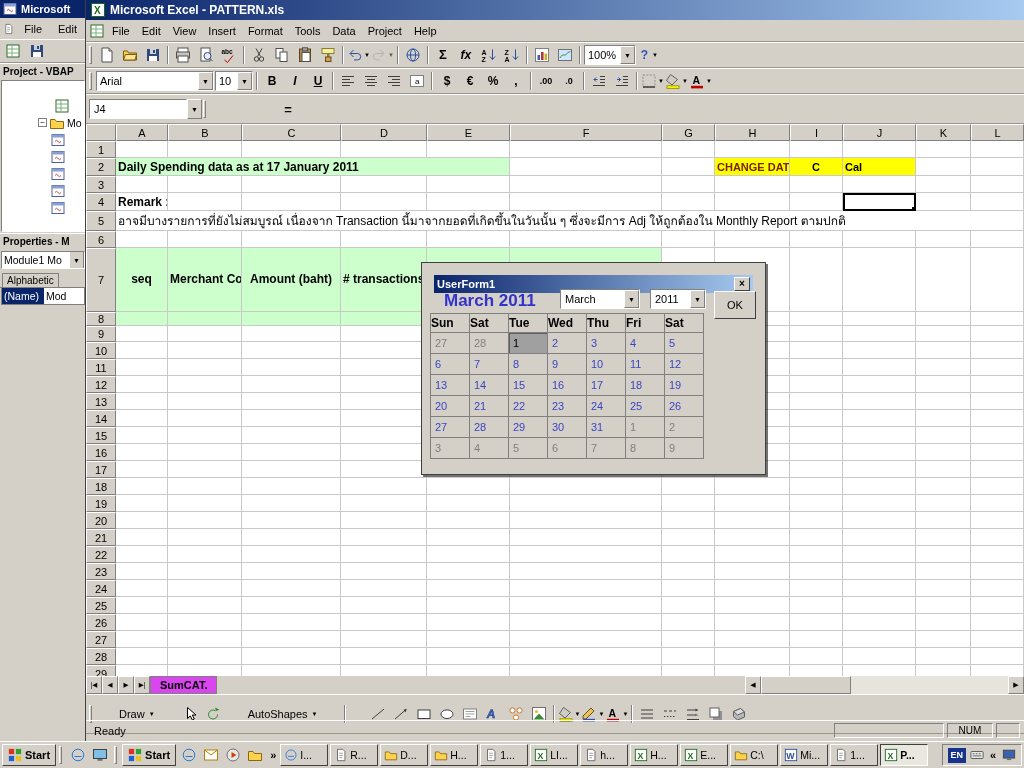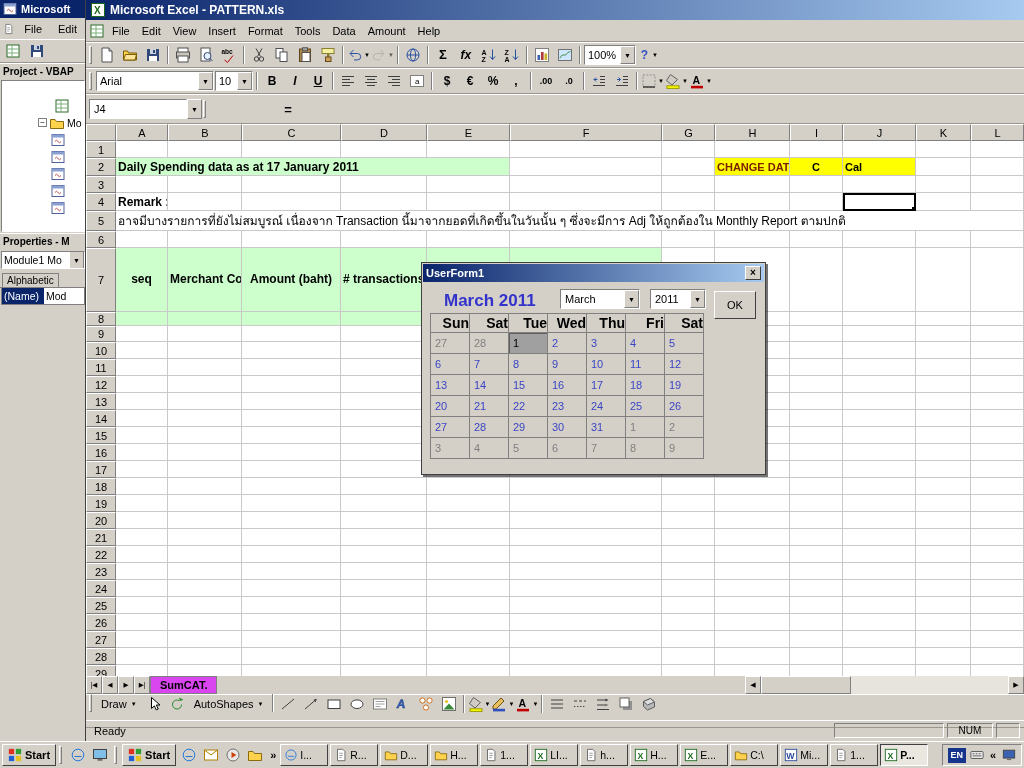--- a/index.html
+++ b/index.html
@@ -70,39 +70,39 @@
 
   .tabsbar{position:absolute;left:0;top:676px;width:938px;height:18px;display:flex;align-items:stretch;background:var(--window-chrome)}
   .tnav{width:16px;display:flex;align-items:center;justify-content:center;font-size:6.5px;border:1px solid;border-color:#fff #808080 #808080 #fff;background:var(--window-chrome)}
   .sheettab{background:#d946ef;border:1px solid #808080;padding:0 9px;font-size:11px;font-weight:bold;display:flex;align-items:center}
   .tabfill{flex:1}
   .hscroll{width:279px;display:flex;align-items:stretch}
   .sbtn{width:16px;display:flex;align-items:center;justify-content:center;font-size:7px;border:1px solid;border-color:#fff #808080 #808080 #fff;background:var(--window-chrome)}
   .track{flex:1;background:#e7e4dd}
   .thumb{width:90px;background:var(--window-chrome);border:1px solid;border-color:#fff #808080 #808080 #fff}
 
-  #tb-draw{position:absolute;left:0;top:694px;width:938px;height:34px;display:flex;align-items:flex-start;gap:1px;padding:0 2px;box-shadow:inset 0 1px 0 #fff, inset 0 -1px 0 #9a968e}
+  #tb-draw{position:absolute;left:0;top:694px;width:938px;height:40px;display:flex;align-items:center;gap:19px;padding:0 2px;box-shadow:inset 0 1px 0 #fff, inset 0 -1px 0 #9a968e}
   .wbtn{display:inline-flex;align-items:center;gap:3px;padding:0 5px;height:20px;font-size:11px;white-space:nowrap}
 
   .statusbar{position:absolute;left:0;top:720px;width:938px;height:21px;box-shadow:inset 0 1px 0 #fff;display:flex;align-items:center;gap:3px;padding:0 4px;font-size:11px}
   .sready{padding-left:4px}
   .sfill{flex:1}
   .sbox{height:15px;border:1px solid;border-color:#808080 #fff #fff #808080;display:flex;align-items:center;justify-content:center;font-size:10px}
 
   
   #uform{position:absolute;left:421px;top:262px;width:345px;height:213px;background:var(--window-chrome);border:1px solid #404040;box-shadow:2px 2px 0 rgba(0,0,0,.55);z-index:50}
-  .f-title{height:18px;margin:1px;background:linear-gradient(90deg,var(--titlebar-start),var(--titlebar-end));color:#fff;font-weight:bold;font-size:11px;display:flex;align-items:center;padding:0 3px}
+  .f-title{height:18px;margin:12px;background:linear-gradient(90deg,var(--titlebar-start),var(--titlebar-end));color:#fff;font-weight:bold;font-size:11px;display:flex;align-items:center;padding:0 3px}
   .f-x{margin-left:auto;width:16px;height:14px;background:var(--window-chrome);border:1px solid;border-color:#fff #404040 #404040 #fff;color:#000;font-size:10px;line-height:10px;display:flex;align-items:center;justify-content:center;font-weight:bold}
   .f-head{position:absolute;left:22px;top:28px;font-size:17px;font-weight:bold;color:var(--heading-blue)}
   .f-combo{position:absolute;height:20px;background:#fff;border:1px solid;border-color:#808080 #fff #fff #808080;display:flex;align-items:center;padding-left:4px;font-size:11px}
   .f-combo.month{left:138px;top:26px;width:80px}
   .f-combo.year{left:228px;top:26px;width:56px}
   .f-ok{position:absolute;left:292px;top:28px;width:42px;height:28px;background:var(--window-chrome);border:1px solid;border-color:#fff #404040 #404040 #fff;font-size:11px;font-family:"Liberation Sans",sans-serif}
   .cal{position:absolute;left:8px;top:50px;width:274px;border-collapse:collapse;table-layout:fixed;background:var(--window-chrome)}
-  .cal th{border:1px solid #808080;height:19px;font-size:14px;font-weight:bold;text-align:right;padding:0}
+  .cal th{border:1px solid #808080;height:19px;font-size:12px;font-weight:bold;text-align:left;padding:0}
   .cal td{border:1px solid #808080;height:21px;font-size:11px;padding:0 0 0 4px;color:var(--date-blue);text-align:left}
   .cal td.m{color:var(--date-muted)}
   .cal td.s{background:#a0a0a0;color:#000;box-shadow:inset 1px 1px 0 #606060}
 
   
   #taskbar{position:absolute;left:0;top:741px;width:1024px;height:27px;background:var(--window-chrome);border-top:1px solid #fff;display:flex;align-items:center;gap:2px;padding:0 2px;z-index:60}
   .tk-start{height:22px;display:inline-flex;align-items:center;gap:3px;padding:0 5px;font-weight:bold;font-size:11px;background:var(--window-chrome);border:1px solid;border-color:#fff #404040 #404040 #fff;white-space:nowrap}
   .qlb{width:22px;height:22px;display:inline-flex;align-items:center;justify-content:center}
   .chev{font-size:11px;padding:0 2px;font-weight:bold}
   #tasks{display:inline-flex;gap:2px;overflow:hidden}
@@ -233,21 +233,21 @@
           <path d="M2 6h12M2 10h12M7 2v12" stroke="#7ab07a"></path>
         </svg>
       <span id="xl-menus" style="display:inline-flex">
           <span class="mitem">File</span>
           <span class="mitem">Edit</span>
           <span class="mitem">View</span>
           <span class="mitem">Insert</span>
           <span class="mitem">Format</span>
           <span class="mitem">Tools</span>
           <span class="mitem">Data</span>
-          <span class="mitem">Amount</span>
+          <span class="mitem">Project</span>
           <span class="mitem">Help</span>
         </span>
     </div>
     <div class="tb" id="tb-std">
       <span class="grip"></span>
       <span id="std-icons" class="iconrow">
           <span class="tbtn">
             <svg class="sicon" viewBox="0 0 16 16">
               <path d="M3 1h7l3 3v11H3z" fill="#fff" stroke="#505050"></path>
               <path d="M10 1v3h3" fill="#d4d0c8" stroke="#505050"></path>

